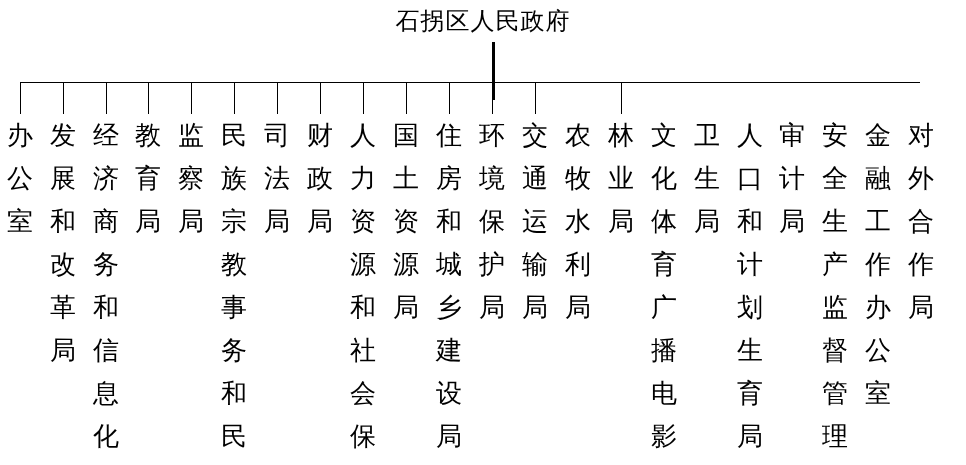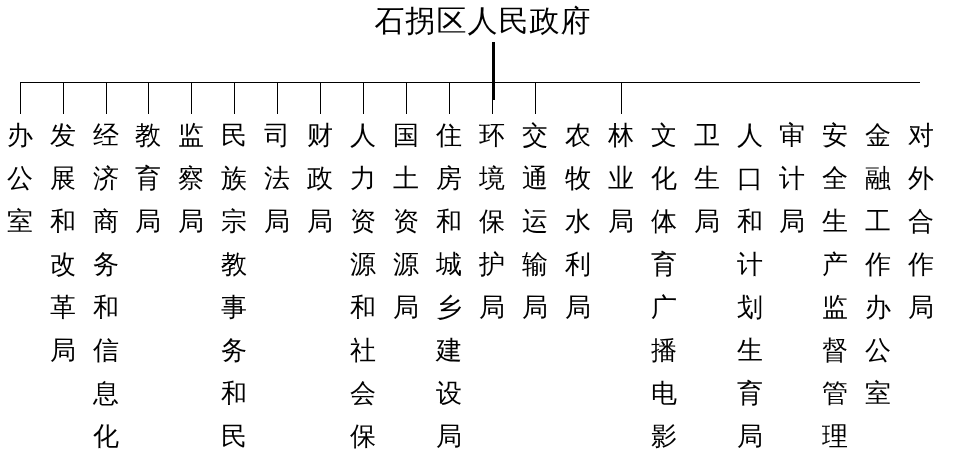--- a/index.html
+++ b/index.html
@@ -17,21 +17,21 @@
     overflow: hidden;
   }
 
   
   .root-title {
     position: absolute;
     left: 0;
     top: 2px;
     width: 966px;
     text-align: center;
-    font-size: 30px;
+    font-size: 24px;
     line-height: 38px;
     letter-spacing: 1px;
     white-space: nowrap;
     color: #000000;
   }
 
   
   .stem-vertical {
     position: absolute;
     background: #000000;

